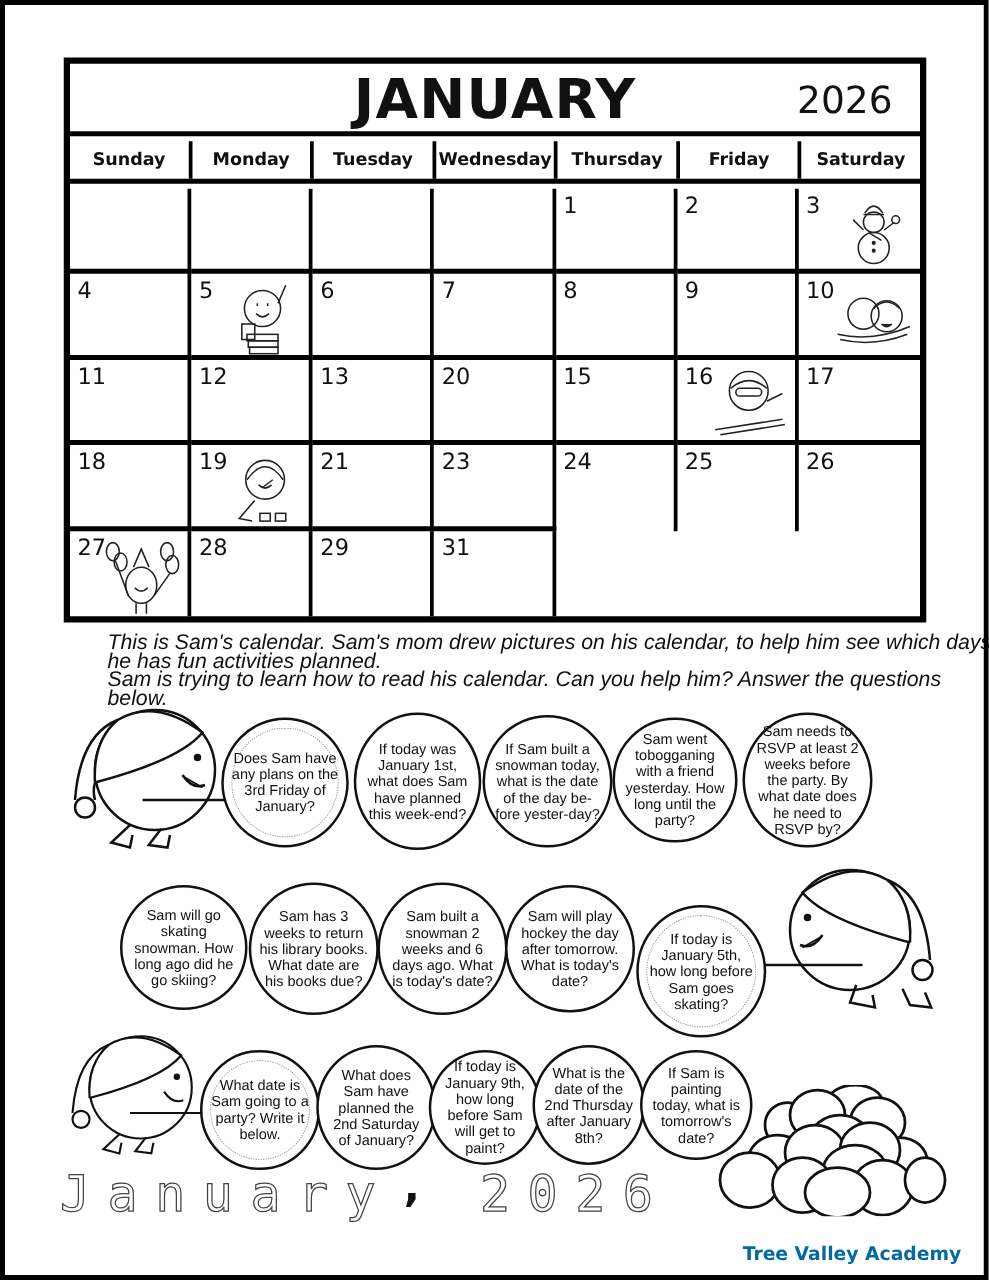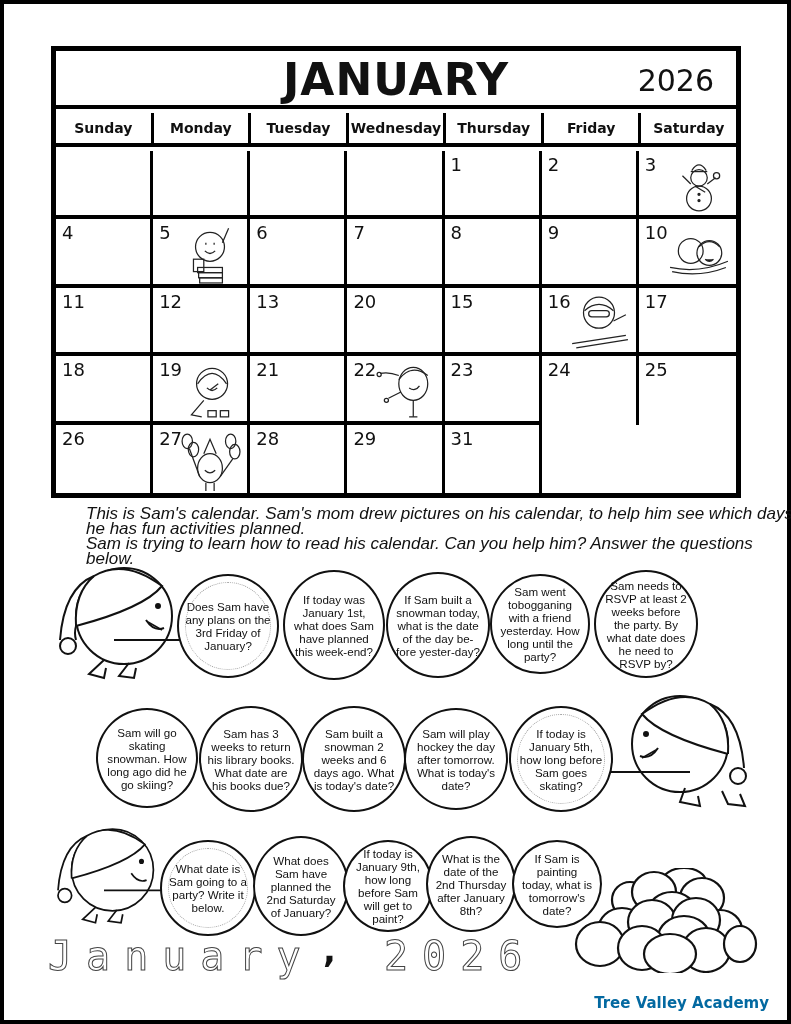--- a/index.html
+++ b/index.html
@@ -169,34 +169,20 @@
             <path d="M18 24 Q32 4 46 24"></path>
             <path d="M27 28 Q32 33 37 28"></path>
             <path d="M24 40 L12 54 L22 56"></path>
             <rect x="40" y="50" width="8" height="6"></rect>
             <rect x="28" y="50" width="8" height="6"></rect>
             <path d="M30 30 L38 24"></path>
           </svg></div>
       </div>
       <div class="cal-cell">
         <span class="cal-num">21</span>
-      </div>
-      <div class="cal-cell">
-        <span class="cal-num">22</span>
-        <div class="cal-pic"><svg viewBox="0 0 60 60" fill="none" stroke="#222" stroke-width="1.2">
-            <ellipse cx="38" cy="24" rx="14" ry="16"></ellipse>
-            <path d="M24 20 Q36 4 52 16"></path>
-            <path d="M24 16 Q14 12 6 14"></path>
-            <circle cx="5" cy="15" r="2"></circle>
-            <path d="M34 28 Q40 32 44 26"></path>
-            <path d="M26 32 L14 38"></path>
-            <circle cx="12" cy="40" r="2"></circle>
-            <path d="M38 40 L38 56"></path>
-            <path d="M34 56 L42 56"></path>
-          </svg></div>
       </div>
       <div class="cal-cell">
         <span class="cal-num">23</span>
       </div>
       <div class="cal-cell">
         <span class="cal-num">24</span>
       </div>
       <div class="cal-cell">
         <span class="cal-num">25</span>
       </div>
@@ -302,21 +288,21 @@
   </div>
 <div class="bubble" style="left:199px;top:706px;width:104px;height:106px">
     <span>Sam has 3 weeks to return his library books. What date are his books due?</span>
   </div>
 <div class="bubble" style="left:302px;top:706px;width:104px;height:106px">
     <span>Sam built a snowman 2 weeks and 6 days ago. What is today's date?</span>
   </div>
 <div class="bubble" style="left:404px;top:708px;width:104px;height:102px">
     <span>Sam will play hockey the day after tomorrow.  What is today's date?</span>
   </div>
-<div class="bubble snowball" style="left:509px;top:706px;width:104px;height:106px">
+<div class="bubble snowball" style="left:509px;top:724px;width:104px;height:106px">
     <span>If today is January 5th, how long before Sam goes skating?</span>
   </div>
 
 <div class="bubble snowball" style="left:160px;top:840px;width:96px;height:96px">
     <span>What date is Sam going to a party? Write it below.</span>
   </div>
 <div class="bubble" style="left:253px;top:836px;width:96px;height:100px">
     <span>What does Sam have planned the 2nd Saturday of January?</span>
   </div>
 <div class="bubble" style="left:343px;top:840px;width:90px;height:92px">

